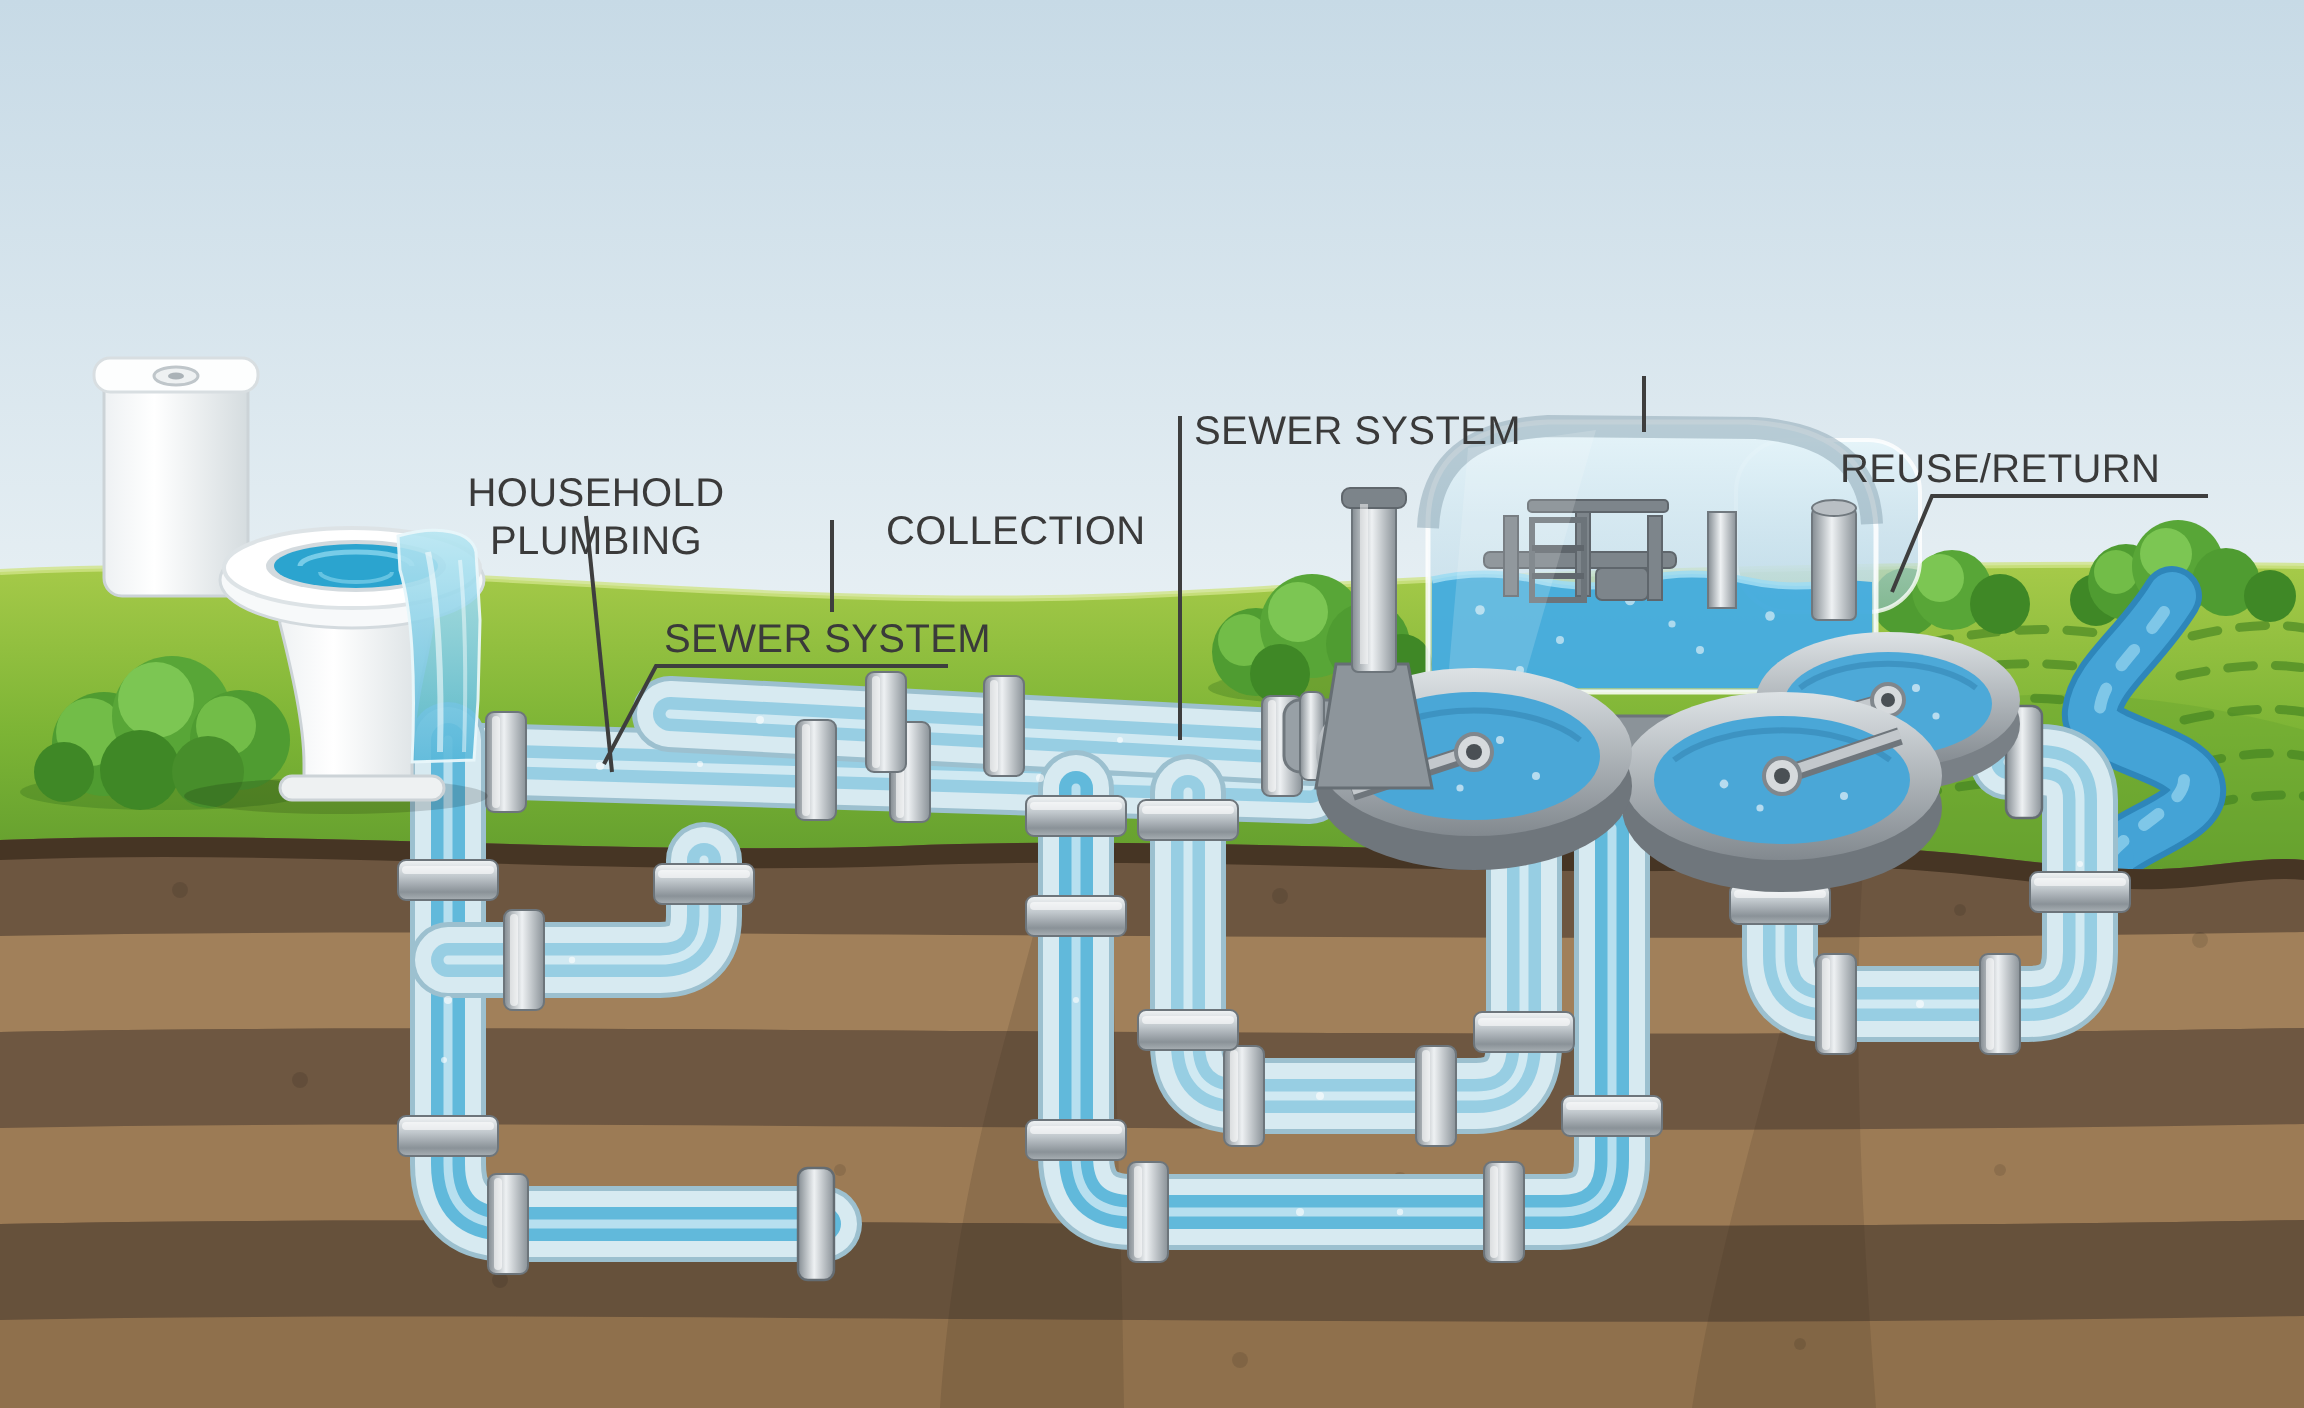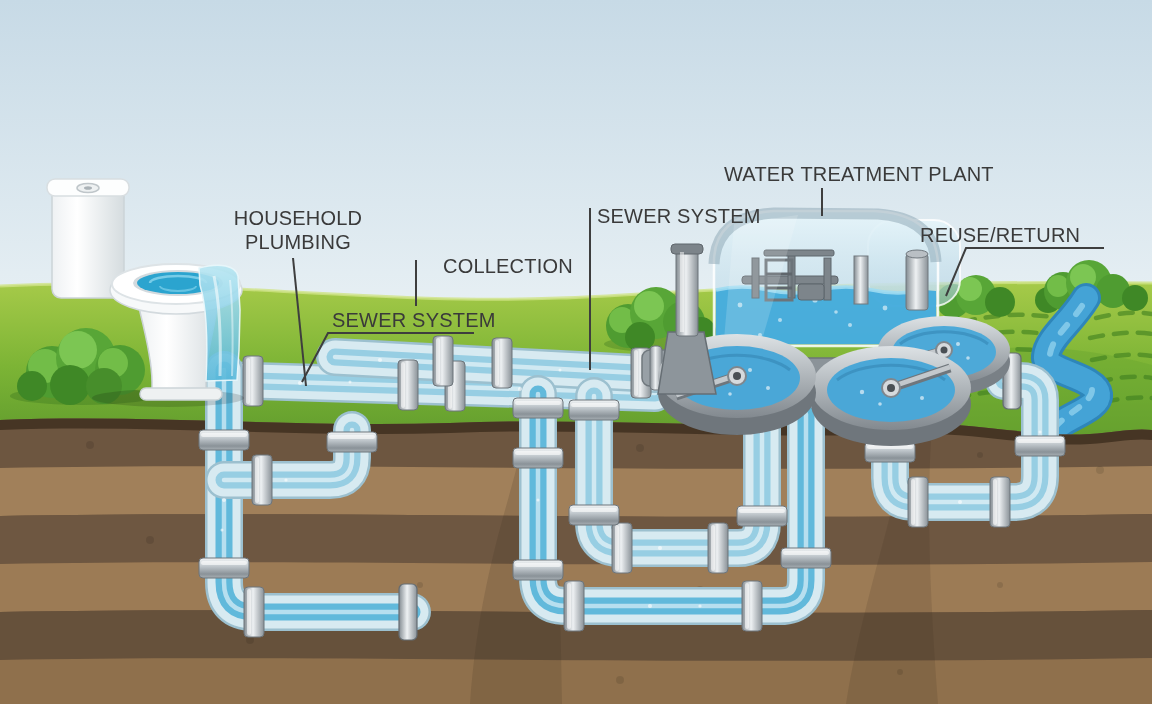--- a/index.html
+++ b/index.html
@@ -1,21 +1,21 @@
 <!DOCTYPE html>
 <html><head>
 <meta charset="utf-8">
 <style>
   html,body{margin:0;padding:0;background:#fff;}
   .stage{position:relative;width:1152px;height:704px;overflow:hidden;
          font-family:"Liberation Sans",sans-serif;background:#dce9f0;}
   .stage svg{position:absolute;left:0;top:0;}
   .lbl{position:absolute;font-size:20px;line-height:1.2;color:#3a3a3a;
        letter-spacing:.2px;white-space:nowrap;}
-  .lbl-hp{white-space:normal;text-align:center;width:178px;}
+  .lbl-hp{white-space:normal;text-align:center;width:178px;margin-top:29px;}
   
   .te,.tb,.tw,.tg,.tw2{fill:none;stroke-linecap:round;stroke-linejoin:round;}
   .te{stroke:#9cc0cf;stroke-width:38;}
   .tb{stroke:#dcedf3;stroke-width:33;opacity:.93;}
   .tw{stroke:#8cc9e1;stroke-width:17;opacity:.85;}
   .tw2{stroke:#54b4d8;stroke-width:17;opacity:.9;}
   .tg{stroke:#ffffff;stroke-width:4.5;opacity:.55;}
   .leader{fill:none;stroke:#3e3e3e;stroke-width:2;}
 </style>
 </head>
@@ -387,15 +387,14 @@
     <path class="leader" d="M590,208 L590,370"></path>
     <path class="leader" d="M822,188 L822,216"></path>
     <path class="leader" d="M1104,248 L966,248 L946,296"></path>
   </g>
 </svg>
 
   <div class="lbl lbl-hp" style="left:209px;top:206px;">HOUSEHOLD PLUMBING</div>
   <div class="lbl" style="left:443px;top:238px;margin-top:16px;">COLLECTION</div>
   <div class="lbl" style="left:332px;top:308px;">SEWER SYSTEM</div>
   <div class="lbl" style="left:597px;top:204px;">SEWER SYSTEM</div>
-  <div class="lbl" style="left:724px;top:162px;">WATER TREATMENT PLANT</div>
   <div class="lbl" style="left:920px;top:223px;">REUSE/RETURN</div>
 </div>
 
 </body></html>

